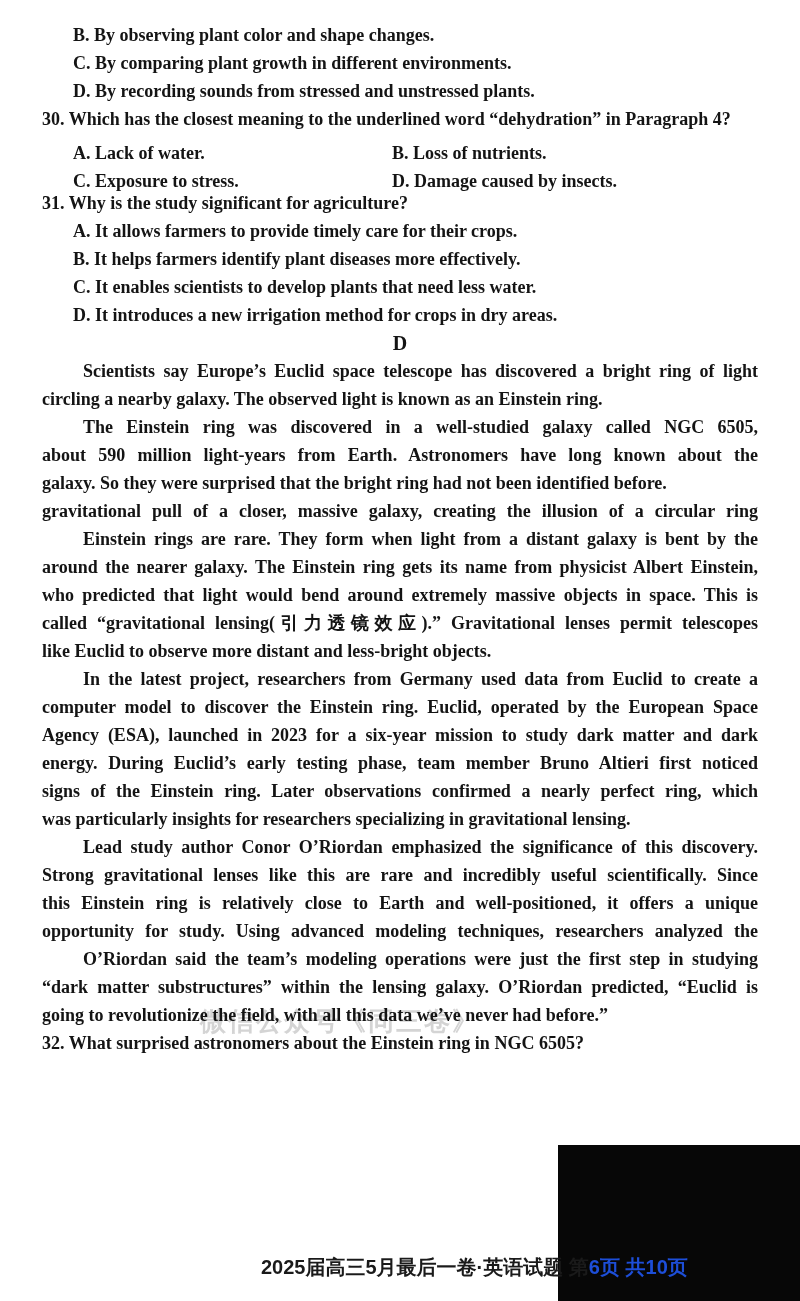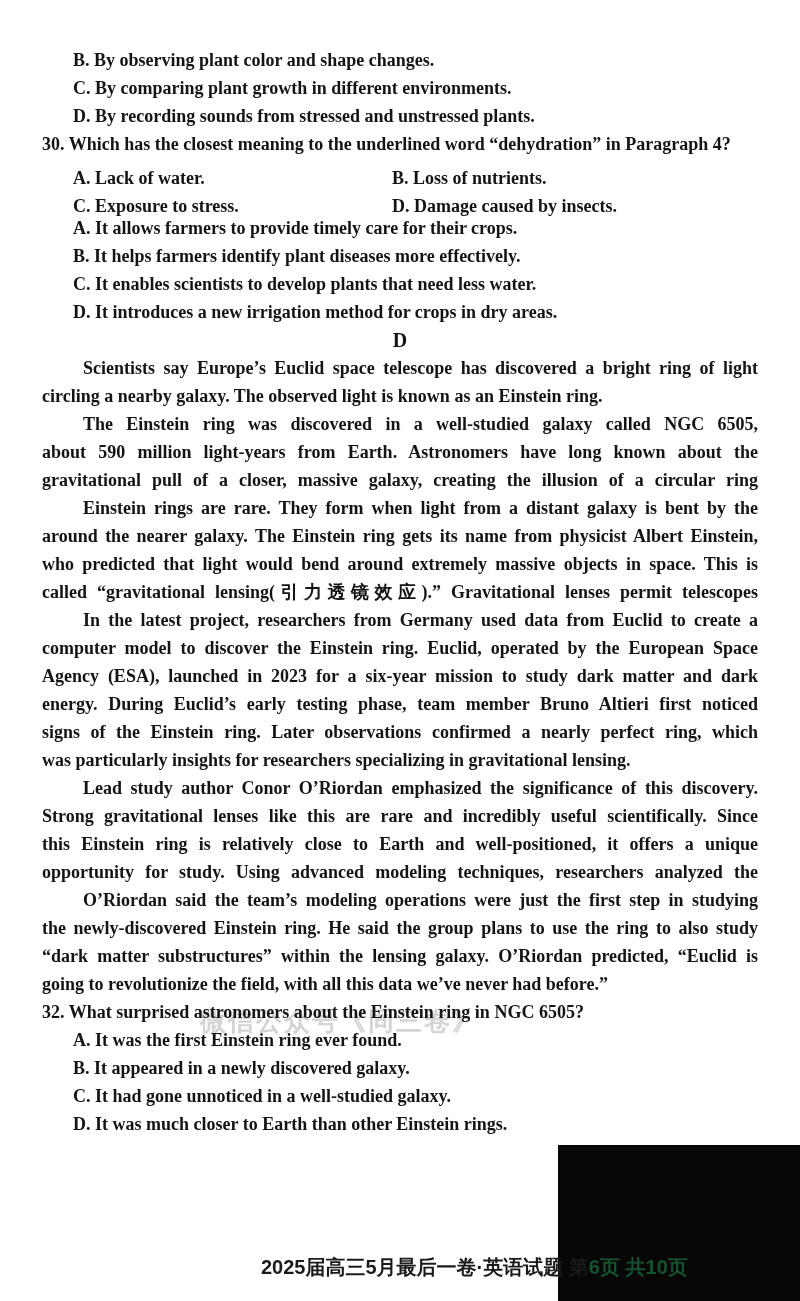--- a/index.html
+++ b/index.html
@@ -6,21 +6,21 @@
   html,body { width:800px; }
   body {
     position:relative;
     width:800px; height:1301px;
     background:#ffffff;
     font-family:"Liberation Serif","DejaVu Serif",serif;
     color:#141414;
     font-weight:600;
     overflow:hidden;
   }
-  .content { position:absolute; top:46px; left:42px; width:716px; z-index:1; }
+  .content { position:absolute; top:21px; left:42px; width:716px; z-index:1; }
   .ln { font-size:18px; line-height:28px; height:28px; white-space:normal; }
   .opt { padding-left:31px; }
   .jl { text-align:justify; text-align-last:justify; }
   .first { text-indent:41px; }
   .cellA { display:inline-block; width:319px;margin-top:6px; }
   .section-d { font-size:20px; font-weight:700; text-align:center; height:28px; line-height:28px; }
   .watermark {
     position:absolute; left:200px; top:1004px;
     font-family:"Liberation Sans","DejaVu Sans",sans-serif;
     font-weight:700; font-size:26px; letter-spacing:2px;
@@ -30,83 +30,79 @@
     position:absolute; left:558px; top:1145px;
     width:242px; height:156px;
     background:#070707; z-index:1;
   }
   .footer {
     position:absolute; left:261px; top:1254px;
     font-family:"Liberation Sans","DejaVu Sans",sans-serif;
     font-weight:700; font-size:20px; line-height:26px;
     color:#1a1a1a; z-index:2; white-space:nowrap;
   }
-  .footer .on-box { color:#14532d; }
+  .footer .on-box { color:#1d4ed8; }
 </style>
 </head>
 <body>
 
 <div class="page">
 
   <div class="content">
 
     <div id="prev-options">
         <div class="ln opt">B. By observing plant color and shape changes.</div>
         <div class="ln opt">C. By comparing plant growth in different environments.</div>
         <div class="ln opt">D. By recording sounds from stressed and unstressed plants.</div>
       </div>
 
     <div class="ln">30. Which has the closest meaning to the underlined word “dehydration” in Paragraph 4?</div>
     <div id="q30-options">
         <div class="ln opt"><span class="cellA">A. Lack of water.</span><span>B. Loss of nutrients.</span></div>
         <div class="ln opt"><span class="cellA">C. Exposure to stress.</span><span>D. Damage caused by insects.</span></div>
       </div>
 
+    <div class="ln">31. Why is the study significant for agriculture?</div>
     <div id="q31-options">
         <div class="ln opt">A. It allows farmers to provide timely care for their crops.</div>
         <div class="ln opt">B. It helps farmers identify plant diseases more effectively.</div>
         <div class="ln opt">C. It enables scientists to develop plants that need less water.</div>
         <div class="ln opt">D. It introduces a new irrigation method for crops in dry areas.</div>
       </div>
 
     <div class="section-d">D</div>
 
     <div id="passage">
         <div class="ln jl first">Scientists say Europe’s Euclid space telescope has discovered a bright ring of light</div>
         <div class="ln">circling a nearby galaxy. The observed light is known as an Einstein ring.</div>
         <div class="ln jl first">The Einstein ring was discovered in a well-studied galaxy called NGC 6505,</div>
         <div class="ln jl">about 590 million light-years from Earth. Astronomers have long known about the</div>
+        <div class="ln">galaxy. So they were surprised that the bright ring had not been identified before.</div>
         <div class="ln jl">gravitational pull of a closer, massive galaxy, creating the illusion of a circular ring</div>
         <div class="ln jl first">Einstein rings are rare. They form when light from a distant galaxy is bent by the</div>
         <div class="ln jl">around the nearer galaxy. The Einstein ring gets its name from physicist Albert Einstein,</div>
         <div class="ln jl">who predicted that light would bend around extremely massive objects in space. This is</div>
         <div class="ln jl">called “gravitational lensing(引力透镜效应).” Gravitational lenses permit telescopes</div>
+        <div class="ln">like Euclid to observe more distant and less-bright objects.</div>
         <div class="ln jl first">In the latest project, researchers from Germany used data from Euclid to create a</div>
         <div class="ln jl">computer model to discover the Einstein ring. Euclid, operated by the European Space</div>
         <div class="ln jl">Agency (ESA), launched in 2023 for a six-year mission to study dark matter and dark</div>
         <div class="ln jl">energy. During Euclid’s early testing phase, team member Bruno Altieri first noticed</div>
         <div class="ln jl">signs of the Einstein ring. Later observations confirmed a nearly perfect ring, which</div>
         <div class="ln">was particularly insights for researchers specializing in gravitational lensing.</div>
         <div class="ln jl first">Lead study author Conor O’Riordan emphasized the significance of this discovery.</div>
         <div class="ln jl">Strong gravitational lenses like this are rare and incredibly useful scientifically. Since</div>
         <div class="ln jl">this Einstein ring is relatively close to Earth and well-positioned, it offers a unique</div>
         <div class="ln jl">opportunity for study. Using advanced modeling techniques, researchers analyzed the</div>
         <div class="ln jl first">O’Riordan said the team’s modeling operations were just the first step in studying</div>
-        <div class="ln jl">the newly-discovered Einstein ring. He said the group plans to use the ring to also study</div>
         <div class="ln jl">“dark matter substructures” within the lensing galaxy. O’Riordan predicted, “Euclid is</div>
         <div class="ln">going to revolutionize the field, with all this data we’ve never had before.”</div>
       </div>
 
     <div class="ln">32. What surprised astronomers about the Einstein ring in NGC 6505?</div>
-    <div id="q32-options">
-        <div class="ln opt">A. It was the first Einstein ring ever found.</div>
-        <div class="ln opt">B. It appeared in a newly discovered galaxy.</div>
-        <div class="ln opt">C. It had gone unnoticed in a well-studied galaxy.</div>
-        <div class="ln opt">D. It was much closer to Earth than other Einstein rings.</div>
-      </div>
 
   </div>
 
   <div class="watermark">微信公众号《同三卷》</div>
 
   <div class="black-box"></div>
 
   <div class="footer"><span>2025届高三5月最后一卷·英语试题 第</span><span class="on-box">6页 共10页</span></div>
 
 </div>

